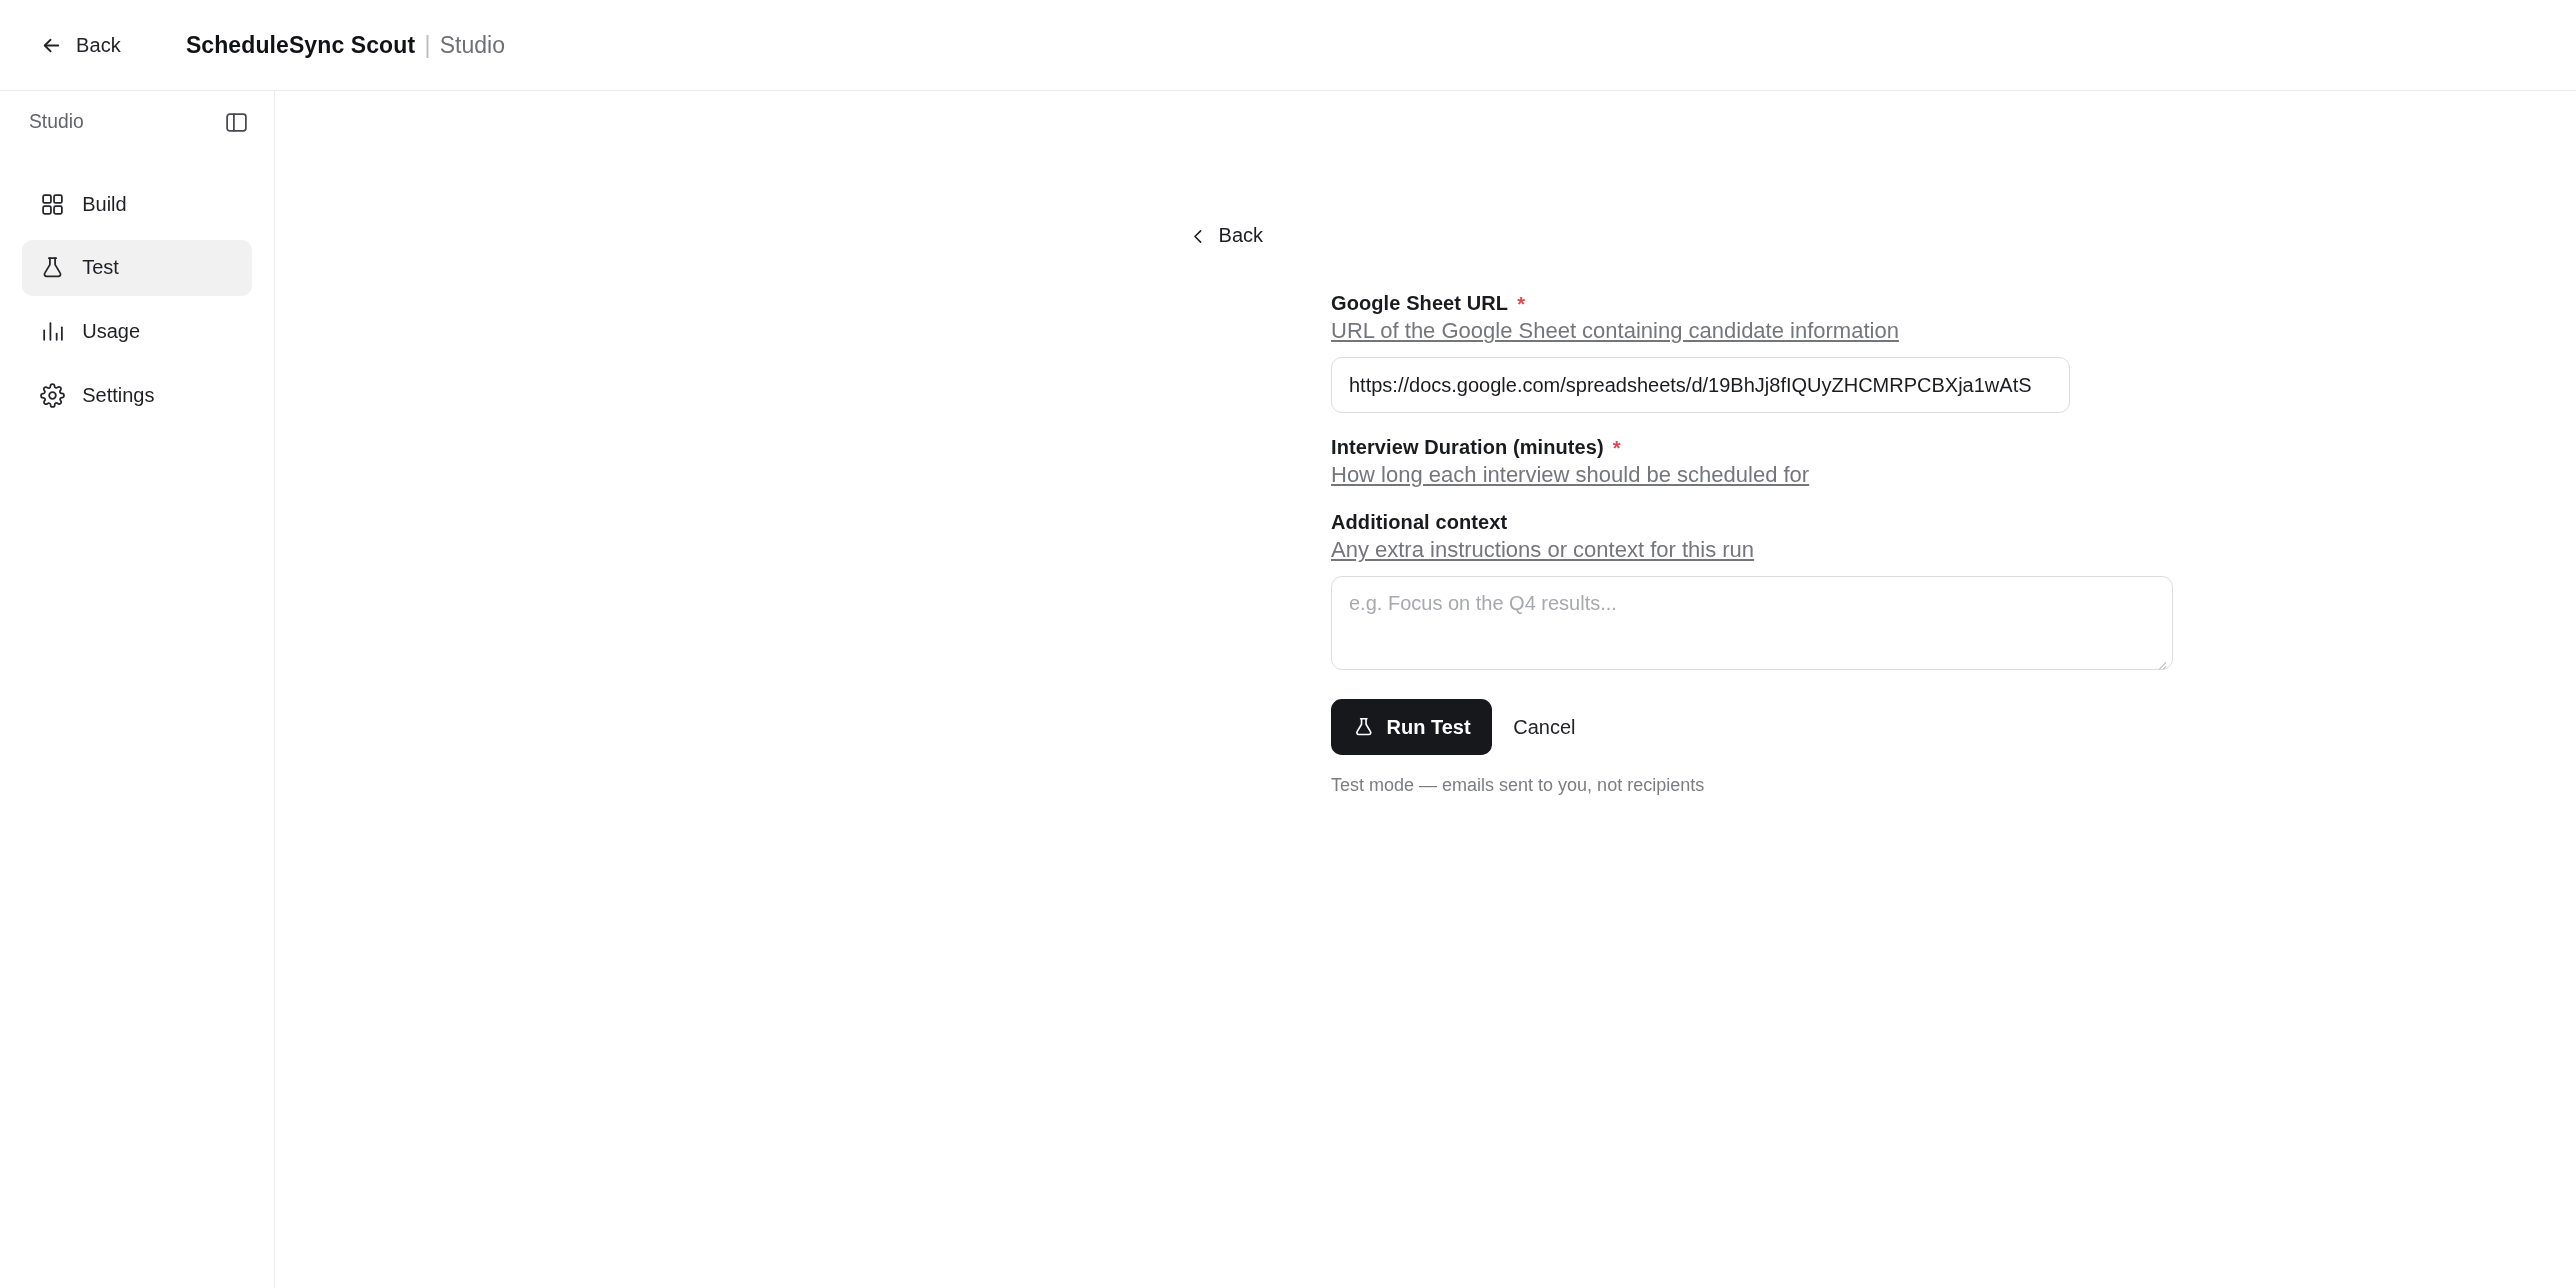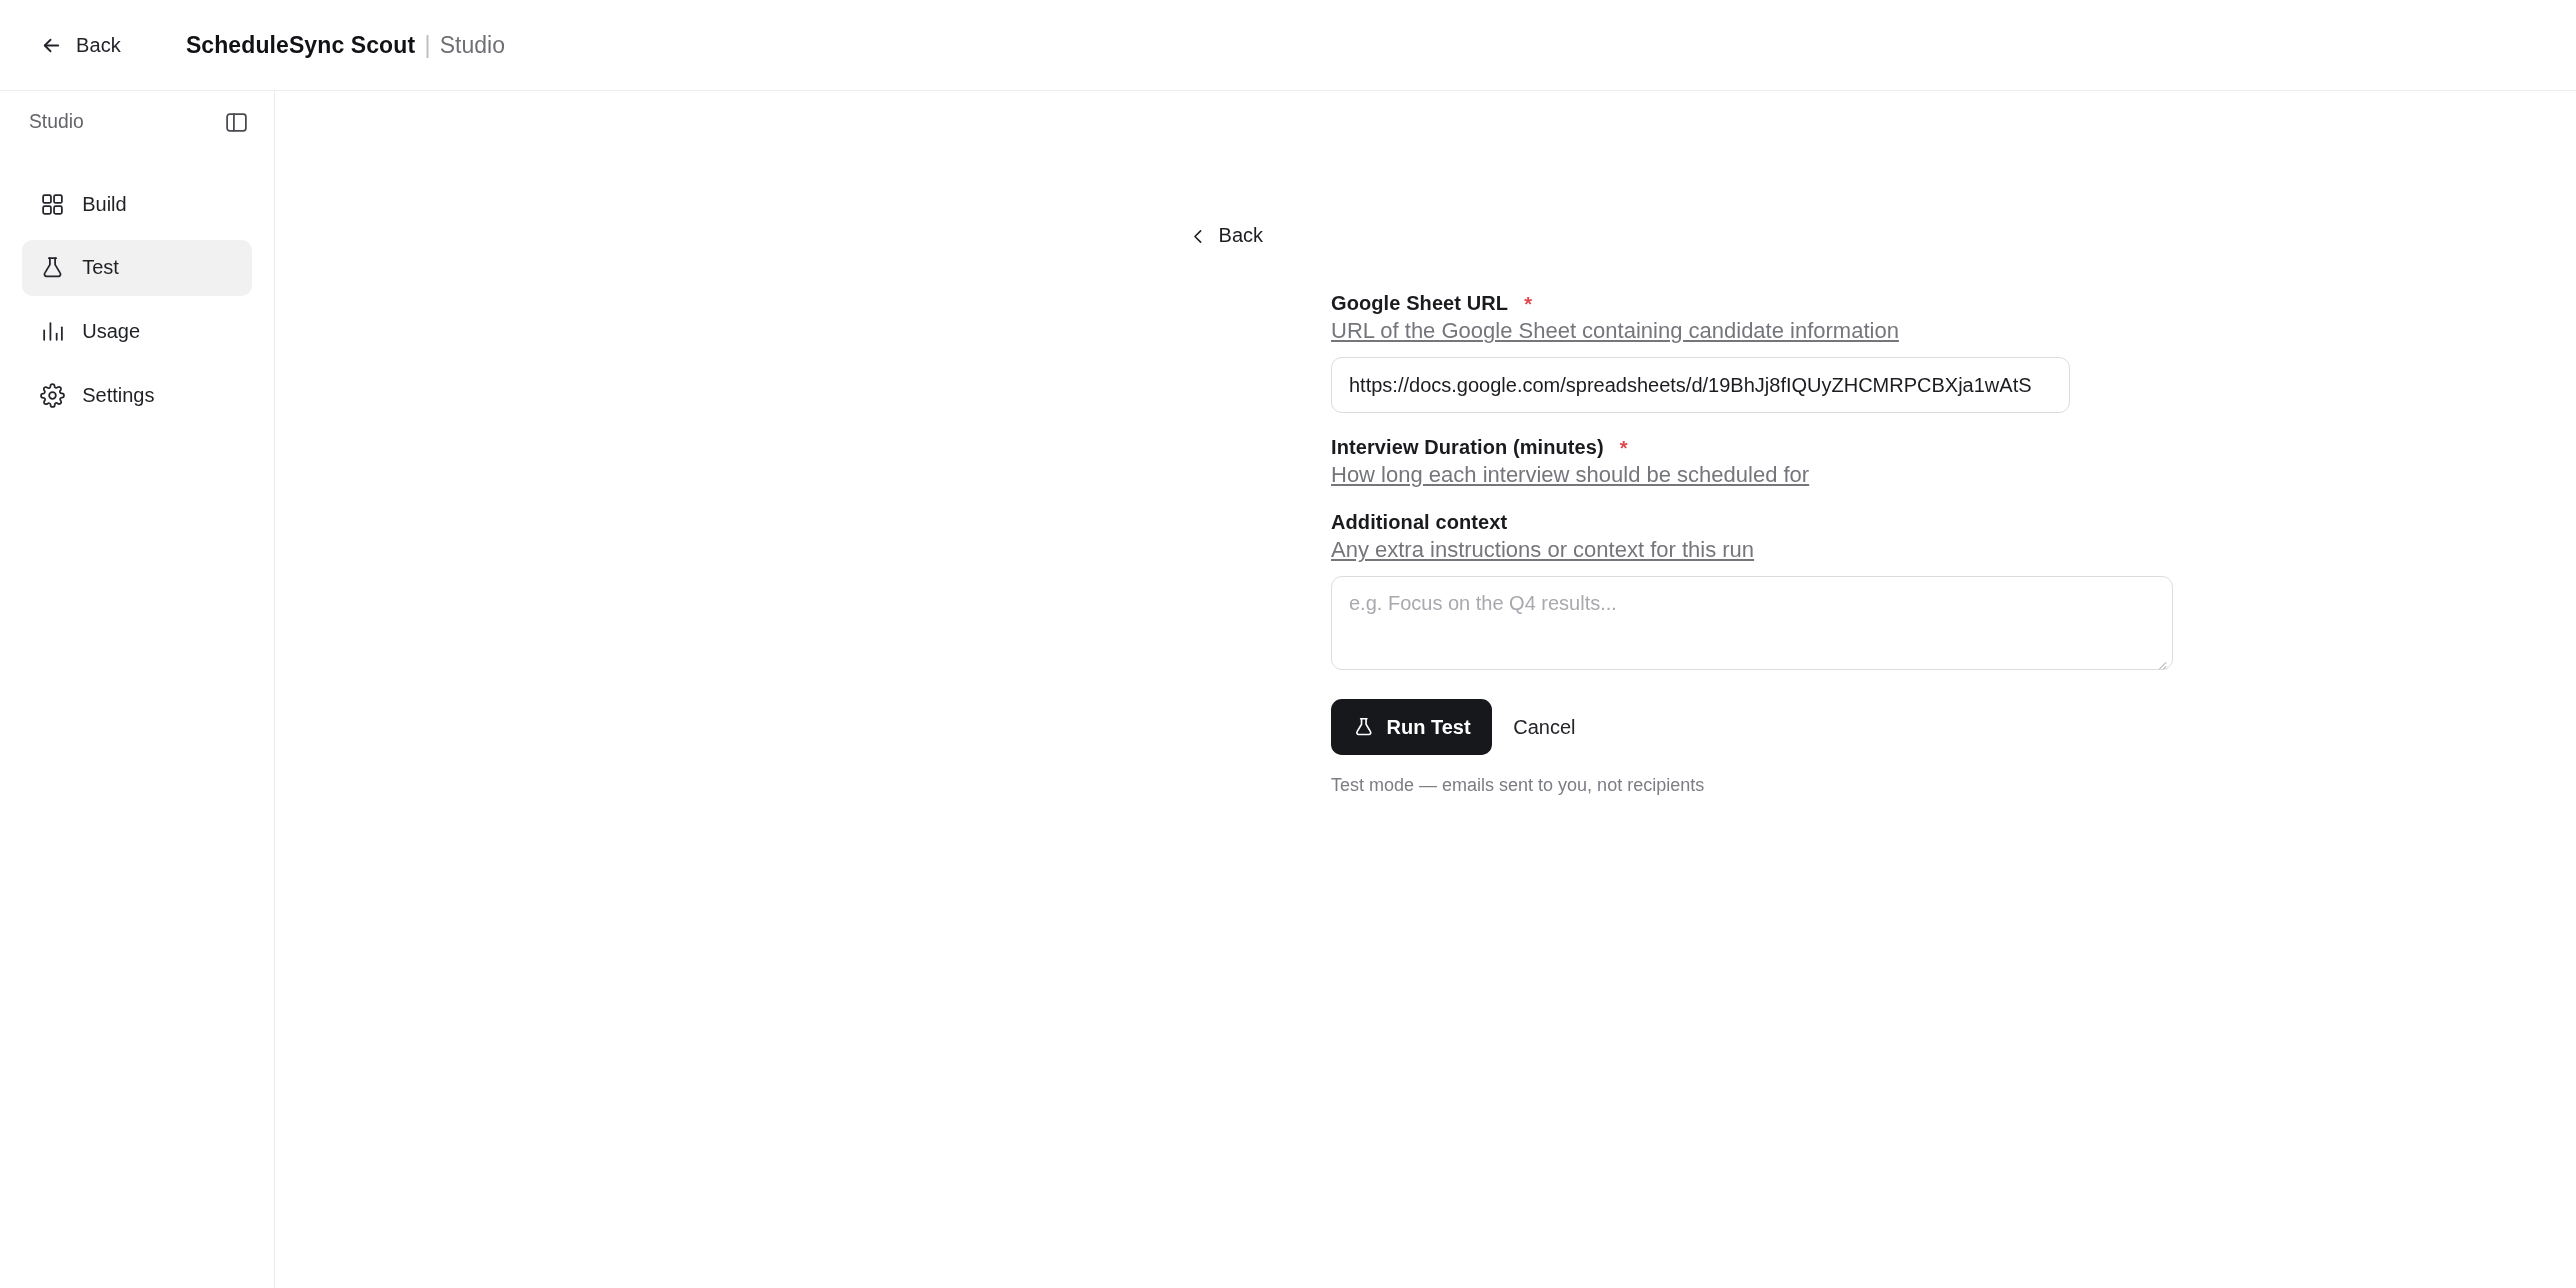--- a/index.html
+++ b/index.html
@@ -135,21 +135,21 @@
     top: 201px;
     width: 739px;
   }
   .field { margin-bottom: 0; }
   .field-label {
     font-size: 20px;
     color: #1a1b1f;
     font-weight: bold;
     display: flex;
     align-items: center;
-    gap: 16px;
+    gap: 9px;
     letter-spacing: 0.1px;
   }
   .req { color: #e0474c; font-size: 20px; line-height: 1; }
   .field-help {
     margin-top: 3px;
     font-size: 22px;
     color: #75767c;
     text-decoration: underline;
   }
   .input {

